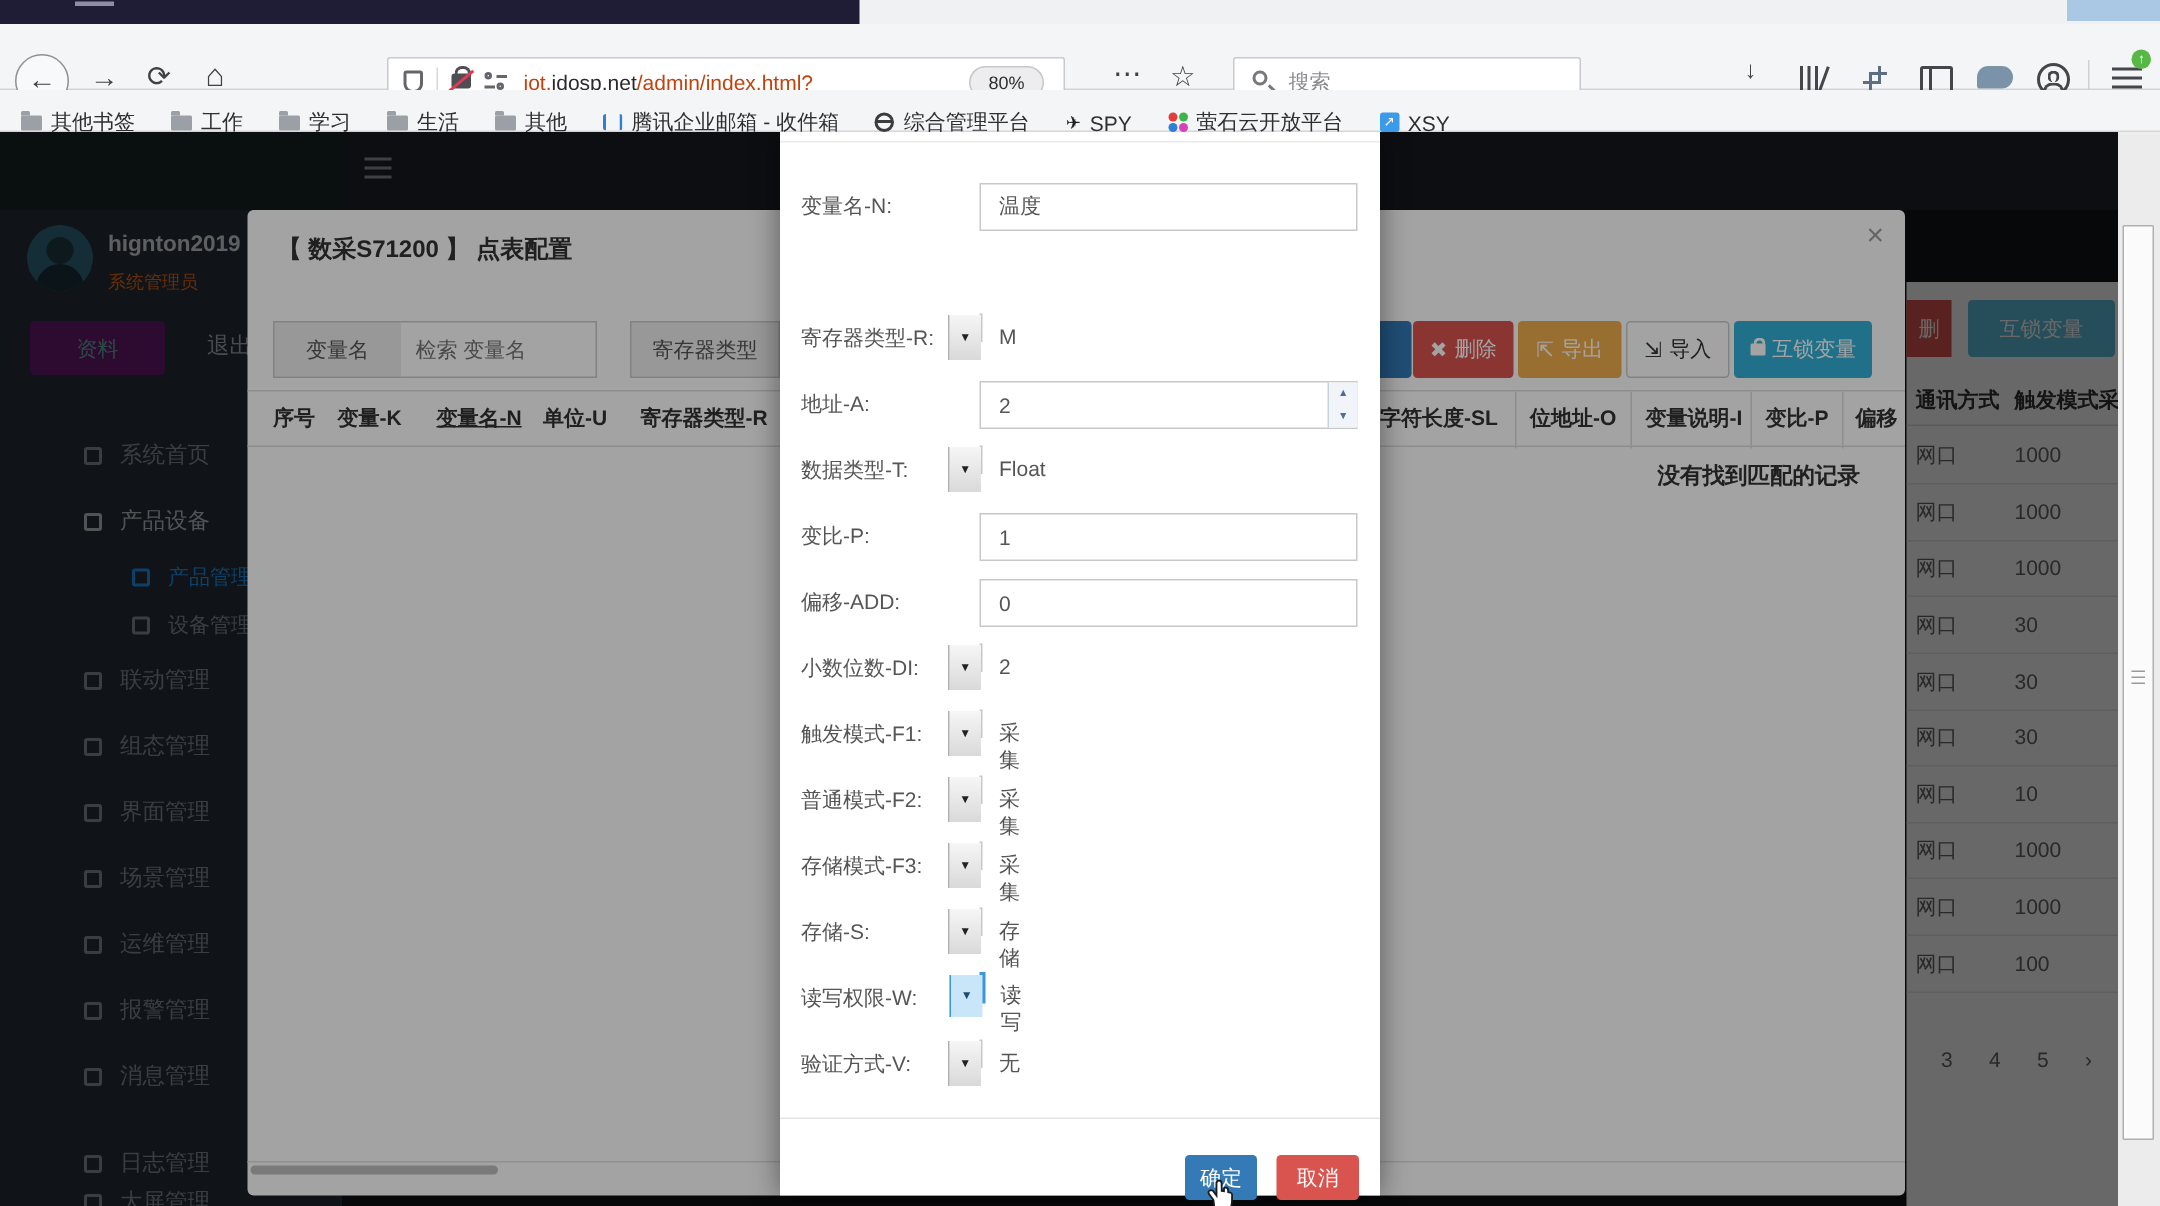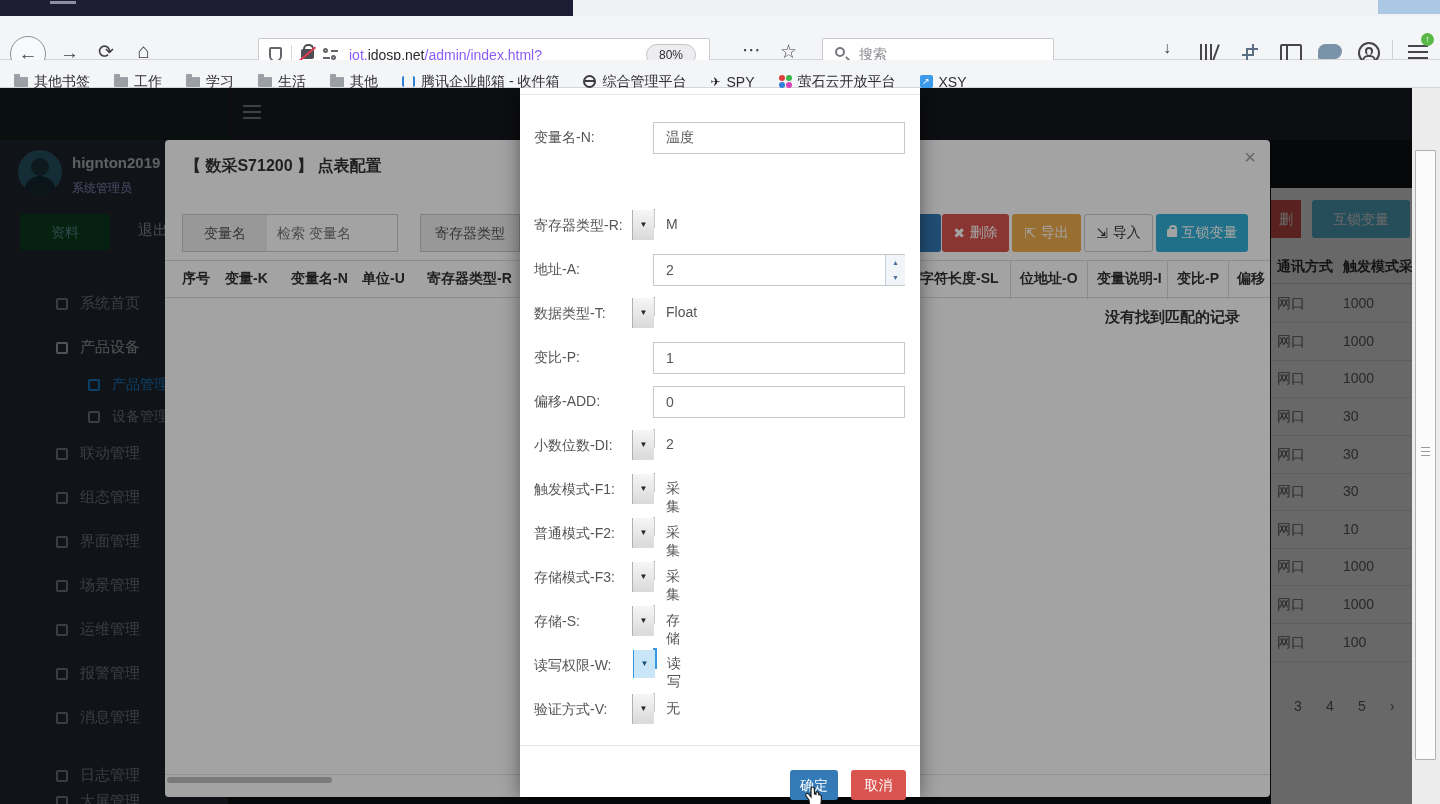--- a/index.html
+++ b/index.html
@@ -19,21 +19,21 @@
   #urlbar { left:258px; top:22px; width:452px; height:33px; background:#fff; border:1px solid #c9c9cf; border-radius:2px; }
   .shield { position:absolute; left:10px; top:8px; width:13px; height:15px; border:2px solid #65656b; border-radius:2px 2px 6px 6px; }
   .vline { position:absolute; left:32px; top:6px; width:1px; height:20px; background:#d8d8dc; }
   .lock { position:absolute; left:42px; top:10px; width:13px; height:10px; background:#4e4e54; border-radius:2px; }
   .lock:before { content:""; position:absolute; left:2px; top:-5px; width:7px; height:7px; border:2px solid #4e4e54; border-bottom:none; border-radius:5px 5px 0 0; }
   .lock:after { content:""; position:absolute; left:-4px; top:-7px; width:21px; height:2px; background:#e03a50; transform:rotate(-40deg); transform-origin:center; top:4px; }
   .perm { position:absolute; left:64px; top:9px; width:15px; height:13px; }
   .perm i { position:absolute; width:5px; height:5px; border:2px solid #65656b; border-radius:50%; }
   .perm b { position:absolute; width:7px; height:2px; background:#65656b; }
   .urltext { position:absolute; left:90px; top:8px; font-size:14px; white-space:nowrap; }
-  .urltext .dim { color:#8b5cf6; } .urltext .host { color:#2a2a2e; }
+  .urltext .dim { color:#c2410c; } .urltext .host { color:#2a2a2e; }
   #zoompill { position:absolute; left:387px; top:5px; width:50px; height:22px; background:#ededf0; border:1px solid #c5c5cb; border-radius:11px; font-size:12px; color:#2e2e32; text-align:center; line-height:20px; }
   #searchbox { left:822px; top:22px; width:232px; height:33px; background:#fff; border:1px solid #c9c9cf; border-radius:2px; }
   .mag { position:absolute; left:12px; top:8px; width:10px; height:10px; border:2px solid #77777d; border-radius:50%; }
   .mag:after { content:""; position:absolute; left:8px; top:9px; width:6px; height:2px; background:#77777d; transform:rotate(45deg); }
   #searchbox .ph { position:absolute; left:36px; top:7px; font-size:14px; color:#8a8a90;text-align:right; }
   .tico { position:absolute; top:26px; width:22px; height:22px; color:#45454b; }
   .dl { border-bottom:2px solid #45454b; } .dl:before { content:"↓"; position:absolute; left:5px; top:-3px; font-size:16px; }
   .lib i { position:absolute; top:2px; width:2px; height:17px; background:#45454b; }
   .crop i { position:absolute; border:2px solid #5c6f82; }
   .panel { border:2px solid #45454b; border-radius:2px; }
@@ -62,22 +62,22 @@
   
   #page { left:0; top:88px; width:1440px; height:716px; background:#14161a; overflow:hidden; }
   #adminhdr { left:0; top:0; width:1440px; height:52px; background:#22252d; }
   .hbars i { position:absolute; left:0; width:18px; height:2px; background:#9aa0a8; }
   #sidebar { left:0; top:0; width:228px; height:716px; background:#2a313a; }
   #sidelogo { left:0; top:0; width:228px; height:52px; background:#1c2a28; }
   #avatar { left:18px; top:62px; width:44px; height:44px; border-radius:50%; background:#357086; overflow:hidden; }
   #avatar i { position:absolute; left:13px; top:8px; width:18px; height:18px; background:#243f4a; border-radius:50%; }
   #avatar b { position:absolute; left:6px; top:26px; width:32px; height:20px; background:#1d333c; border-radius:16px 16px 0 0; }
   .uname { left:72px; top:66px; font-size:15px; font-weight:bold; color:#e8eaed; }
-  .urole { left:72px; top:92px; font-size:12px; color:#c4b5fd; }
-  #profilebtn { left:20px; top:126px; width:90px; height:36px; background:#14532d; border-radius:3px; color:#67b7ad; font-size:14px; text-align:center; line-height:36px; }
+  .urole { left:72px; top:92px; font-size:12px; color:#f97316; }
+  #profilebtn { left:20px; top:126px; width:90px; height:36px; background:#701a75; border-radius:3px; color:#67b7ad; font-size:14px; text-align:center; line-height:36px; }
   #logout { left:138px; top:133px; font-size:15px; color:#b6bcc4; }
   .mi { position:absolute; left:56px; font-size:15px; color:#8f97a1; display:flex; align-items:center; gap:12px; }
   .mi .ic { width:12px; height:12px; border:2px solid currentColor; border-radius:2px; }
   .mi.sub { left:88px; font-size:14px; }
   .mi.active { color:#1e9fff; }
   .mi.parent { color:#c7ccd2; }
 
   
   #devpanel { left:1271px; top:100px; width:141px; height:616px; background:#fff; }
   #devbtn-del { left:1271px; top:112px; width:30px; height:38px; background:#d9534f; color:#fff; overflow:hidden; font-size:14px; line-height:38px; padding-left:8px; }
@@ -399,21 +399,21 @@
         <span>导入</span>
       </div>
     <div class="dbtn" style="left:991px;width:92px;background:#31b0d5;">
         <span class="locki"></span>
         <span>互锁变量</span>
       </div>
 
     <div id="dlg-thead" class="abs">
       <span class="th" style="left:17px;">序号</span>
       <span class="th" style="left:60px;">变量-K</span>
-      <span class="th" style="left:126px;">变量名-N</span>
+      <span class="th" style="left:126px;text-decoration:underline;">变量名-N</span>
       <span class="th" style="left:197px;">单位-U</span>
       <span class="th" style="left:262px;">寄存器类型-R</span>
       <span class="th" style="left:755px;">字符长度-SL</span>
       <span class="th" style="left:855px;">位地址-O</span>
       <span class="th" style="left:932px;">变量说明-I</span>
       <span class="th" style="left:1012px;">变比-P</span>
       <span class="th" style="left:1072px;">偏移</span>
       <span class="thsep" style="left:747px;"></span>
         <span class="thsep" style="left:845px;"></span>
       <span class="thsep" style="left:922px;"></span>

